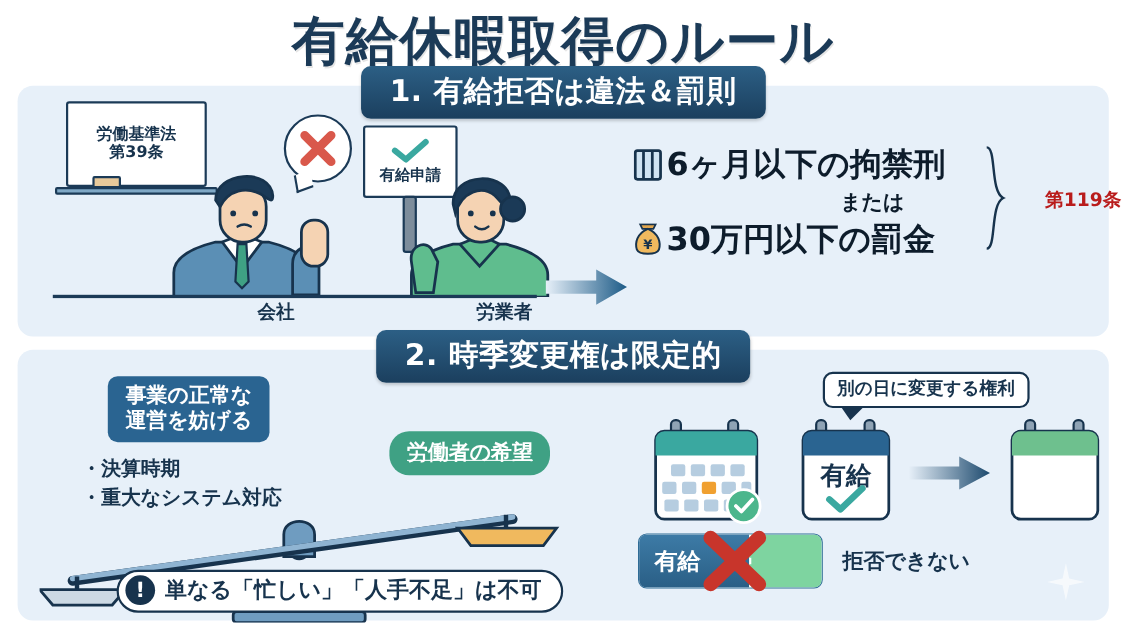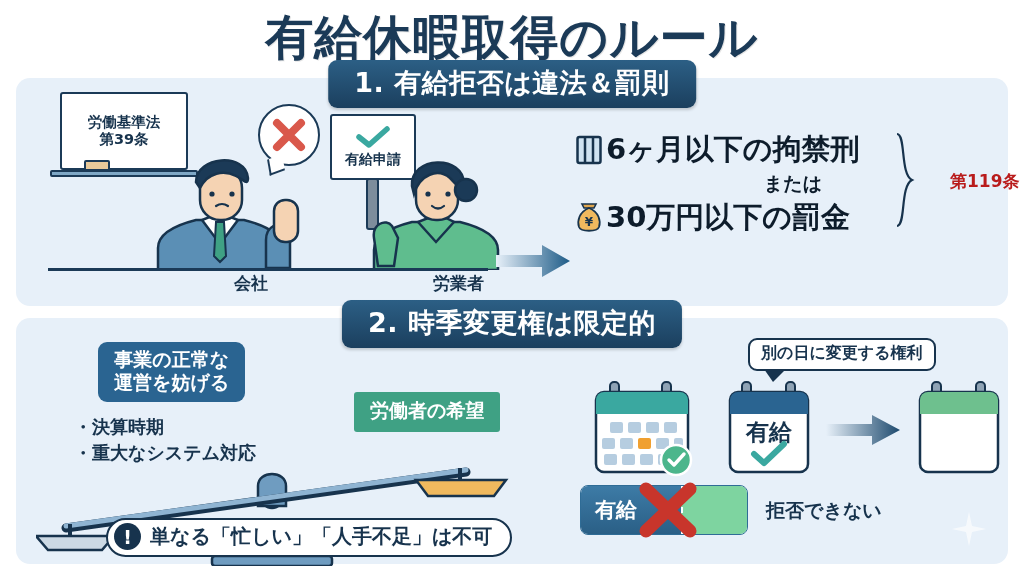--- a/index.html
+++ b/index.html
@@ -163,22 +163,23 @@
   }
   .bullets {
     position: absolute; left: 38px; top: 78px;
     font-size: 18px; font-weight: bold; color: #17334d;
     line-height: 1.42; width: 230px;
   }
   .pill-green {
     position: absolute; left: 318px; top: 56px;
     background: #3fa184; color: #ffffff;
     font-size: 19px; font-weight: bold;
-    padding: 6px 16px 8px; border-radius: 3px;
-    white-space: nowrap;
+    padding: 6px 16px 8px; border-radius: 18px;
+    white-space: nowrap;
+    text-decoration: underline;
   }
 
   .note-pill {
     position: absolute; left: 106px; top: 518px;
     display: flex; align-items: center; gap: 9px;
     background: #ffffff; border: 2.5px solid #17334d;
     border-radius: 22px; padding: 3px 18px 5px 6px;
   }
   .excl {
     width: 27px; height: 27px; border-radius: 50%;

